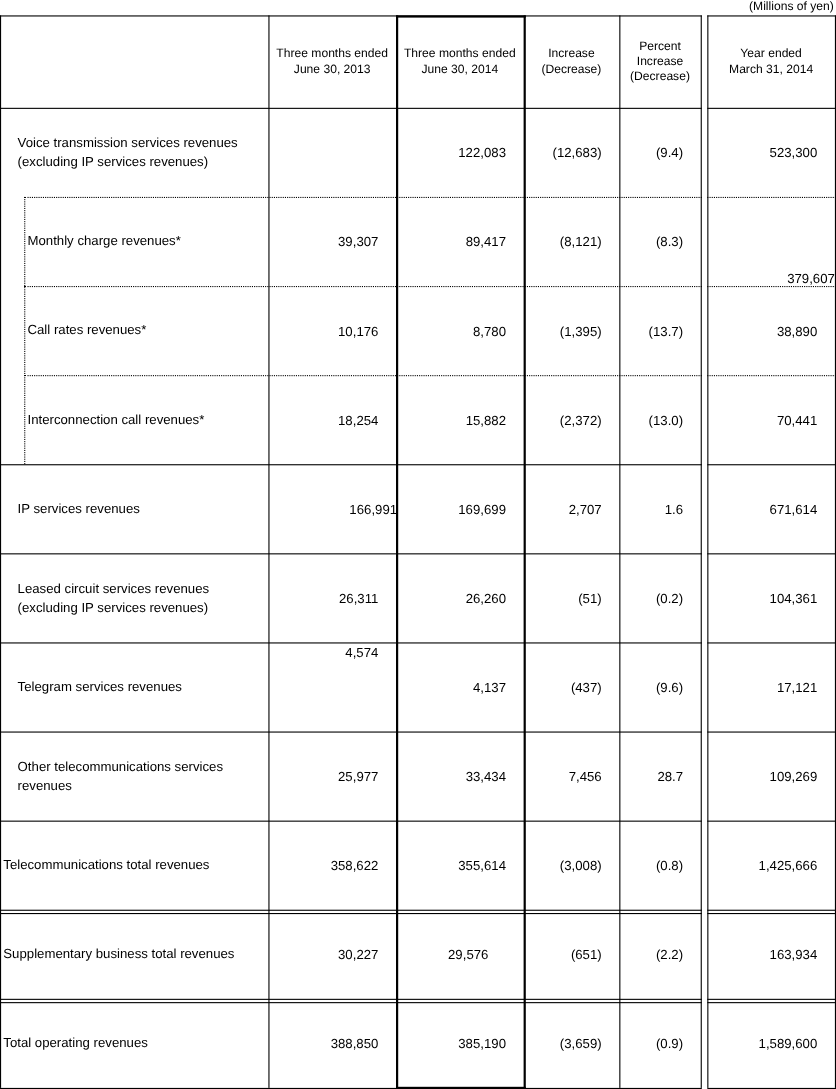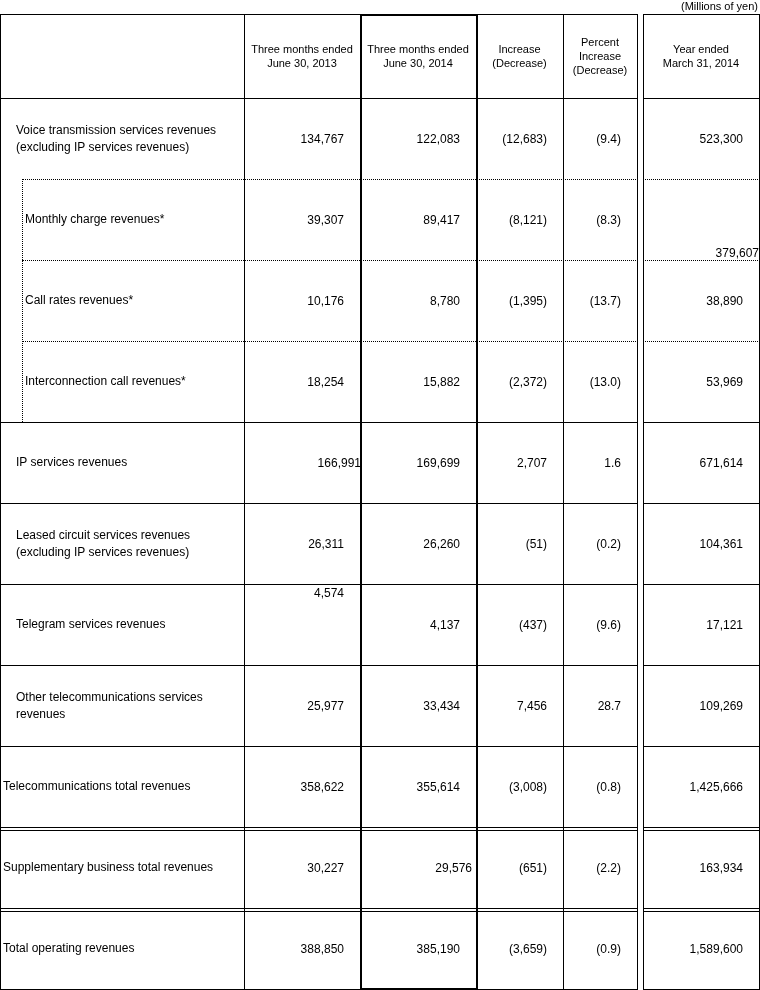--- a/index.html
+++ b/index.html
@@ -37,23 +37,20 @@
     <div class="cell hdr" style="left: 563px; top: 0px; width: 74px; height: 84px;">
       <span>Percent<br>Increase<br>(Decrease)</span>
     </div>
     <div class="cell hdr" style="left: 643px; top: 0px; width: 116px; height: 84px;">
       <span>Year ended<br>March 31, 2014</span>
     </div>
     <div class="cell" style="left: 0px; top: 84px; width: 760px; height: 81px; pointer-events: none;"></div>
     <div class="cell lbl" style="left: 0px; top: 84px; width: 244px; height: 81px;">
       <span>Voice transmission services revenues<br>(excluding IP services revenues)</span>
     </div>
-    <div class="cell num" style="left: 244px; top: 84px; width: 116px; height: 81px;">
-      <span>134,767</span>
-    </div>
     <div class="cell num" style="left: 360px; top: 84px; width: 116px; height: 81px;">
       <span>122,083</span>
     </div>
     <div class="cell num" style="left: 476px; top: 84px; width: 87px; height: 81px;">
       <span>(12,683)</span>
     </div>
     <div class="cell num" style="left: 563px; top: 84px; width: 74px; height: 81px;">
       <span>(9.4)</span>
     </div>
     <div class="cell num" style="left: 643px; top: 84px; width: 116px; height: 81px;">
@@ -107,21 +104,21 @@
     <div class="cell num" style="left: 360px; top: 327px; width: 116px; height: 81px;">
       <span>15,882</span>
     </div>
     <div class="cell num" style="left: 476px; top: 327px; width: 87px; height: 81px;">
       <span>(2,372)</span>
     </div>
     <div class="cell num" style="left: 563px; top: 327px; width: 74px; height: 81px;">
       <span>(13.0)</span>
     </div>
     <div class="cell num" style="left: 643px; top: 327px; width: 116px; height: 81px;">
-      <span>53,969</span>
+      <span>70,441</span>
     </div>
     <div class="cell" style="left: 0px; top: 408px; width: 760px; height: 81px; pointer-events: none;"></div>
     <div class="cell lbl" style="left: 0px; top: 408px; width: 244px; height: 81px;">
       <span>IP services revenues</span>
     </div>
     <div class="cell num" style="left: 244px; top: 408px; width: 133px; height: 81px;">
       <span>166,991</span>
     </div>
     <div class="cell num" style="left: 360px; top: 408px; width: 116px; height: 81px;">
       <span>169,699</span>
@@ -211,21 +208,21 @@
     <div class="cell num" style="left: 643px; top: 732px; width: 116px; height: 81px;">
       <span>1,425,666</span>
     </div>
     <div class="cell" style="left: 0px; top: 813px; width: 760px; height: 81px; pointer-events: none;"></div>
     <div class="cell lbl tot" style="left: 0px; top: 813px; width: 244px; height: 81px;">
       <span>Supplementary business total revenues</span>
     </div>
     <div class="cell num" style="left: 244px; top: 813px; width: 116px; height: 81px;">
       <span>30,227</span>
     </div>
-    <div class="cell num" style="left: 372px; top: 813px; width: 116px; height: 81px;">
+    <div class="cell num" style="left: 344px; top: 813px; width: 116px; height: 81px;">
       <span>29,576</span>
     </div>
     <div class="cell num" style="left: 476px; top: 813px; width: 87px; height: 81px;">
       <span>(651)</span>
     </div>
     <div class="cell num" style="left: 563px; top: 813px; width: 74px; height: 81px;">
       <span>(2.2)</span>
     </div>
     <div class="cell num" style="left: 643px; top: 813px; width: 116px; height: 81px;">
       <span>163,934</span>

